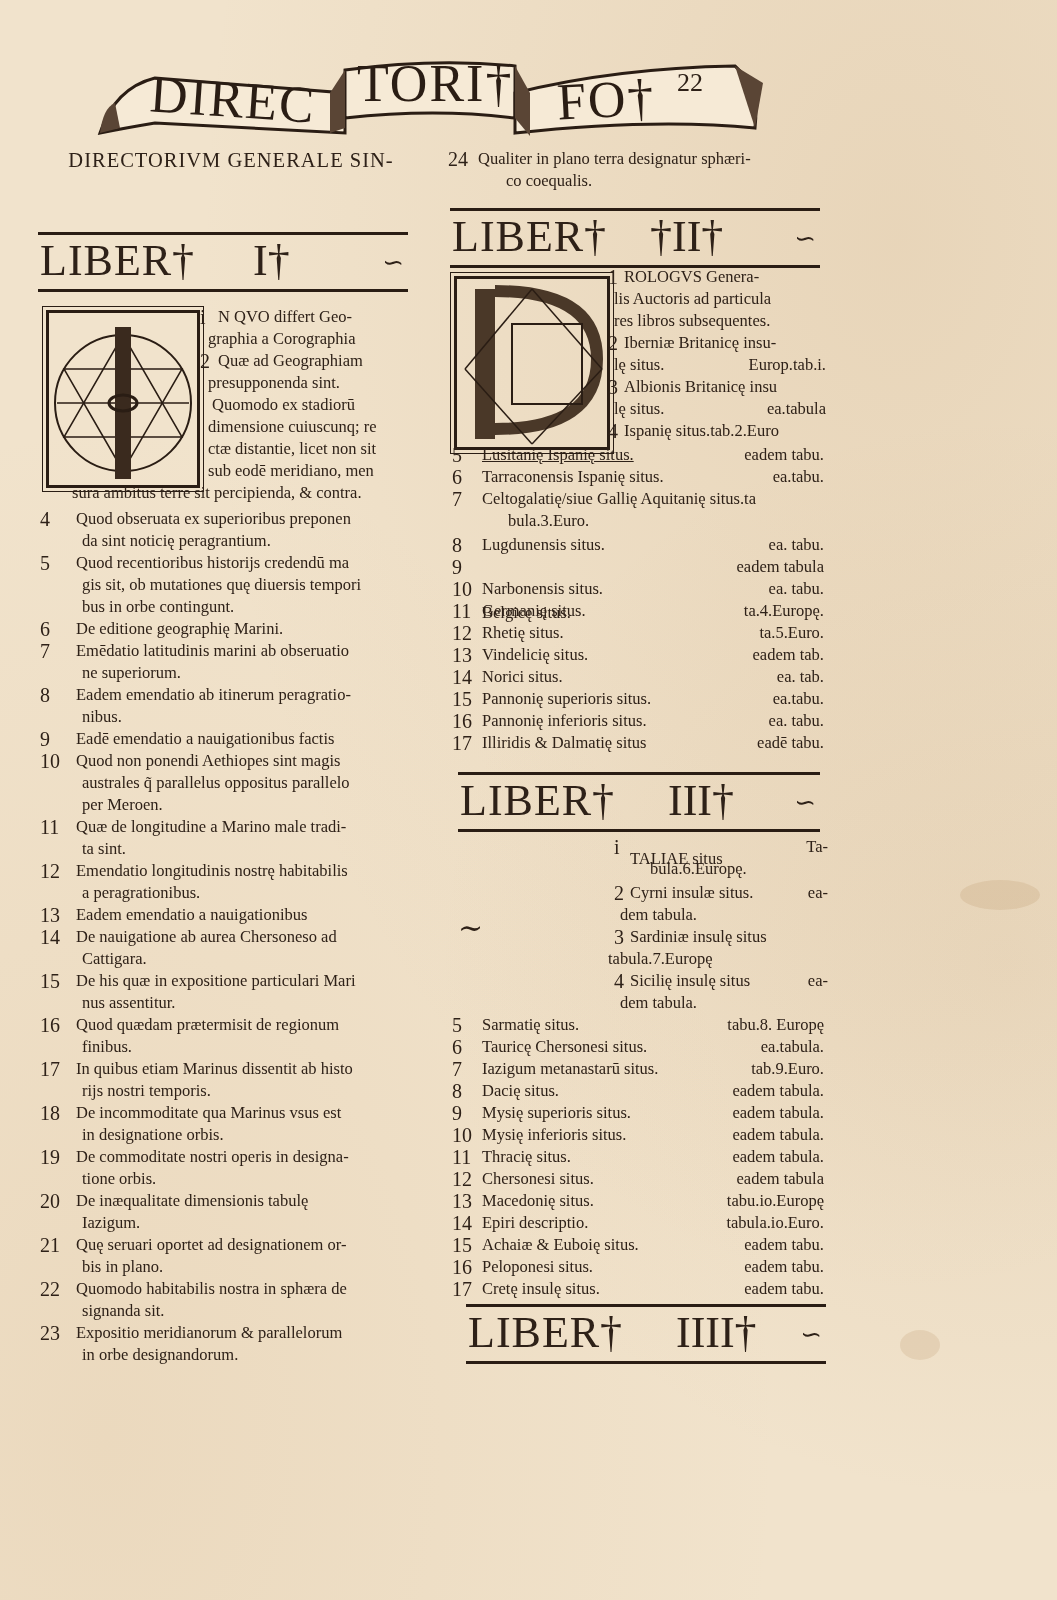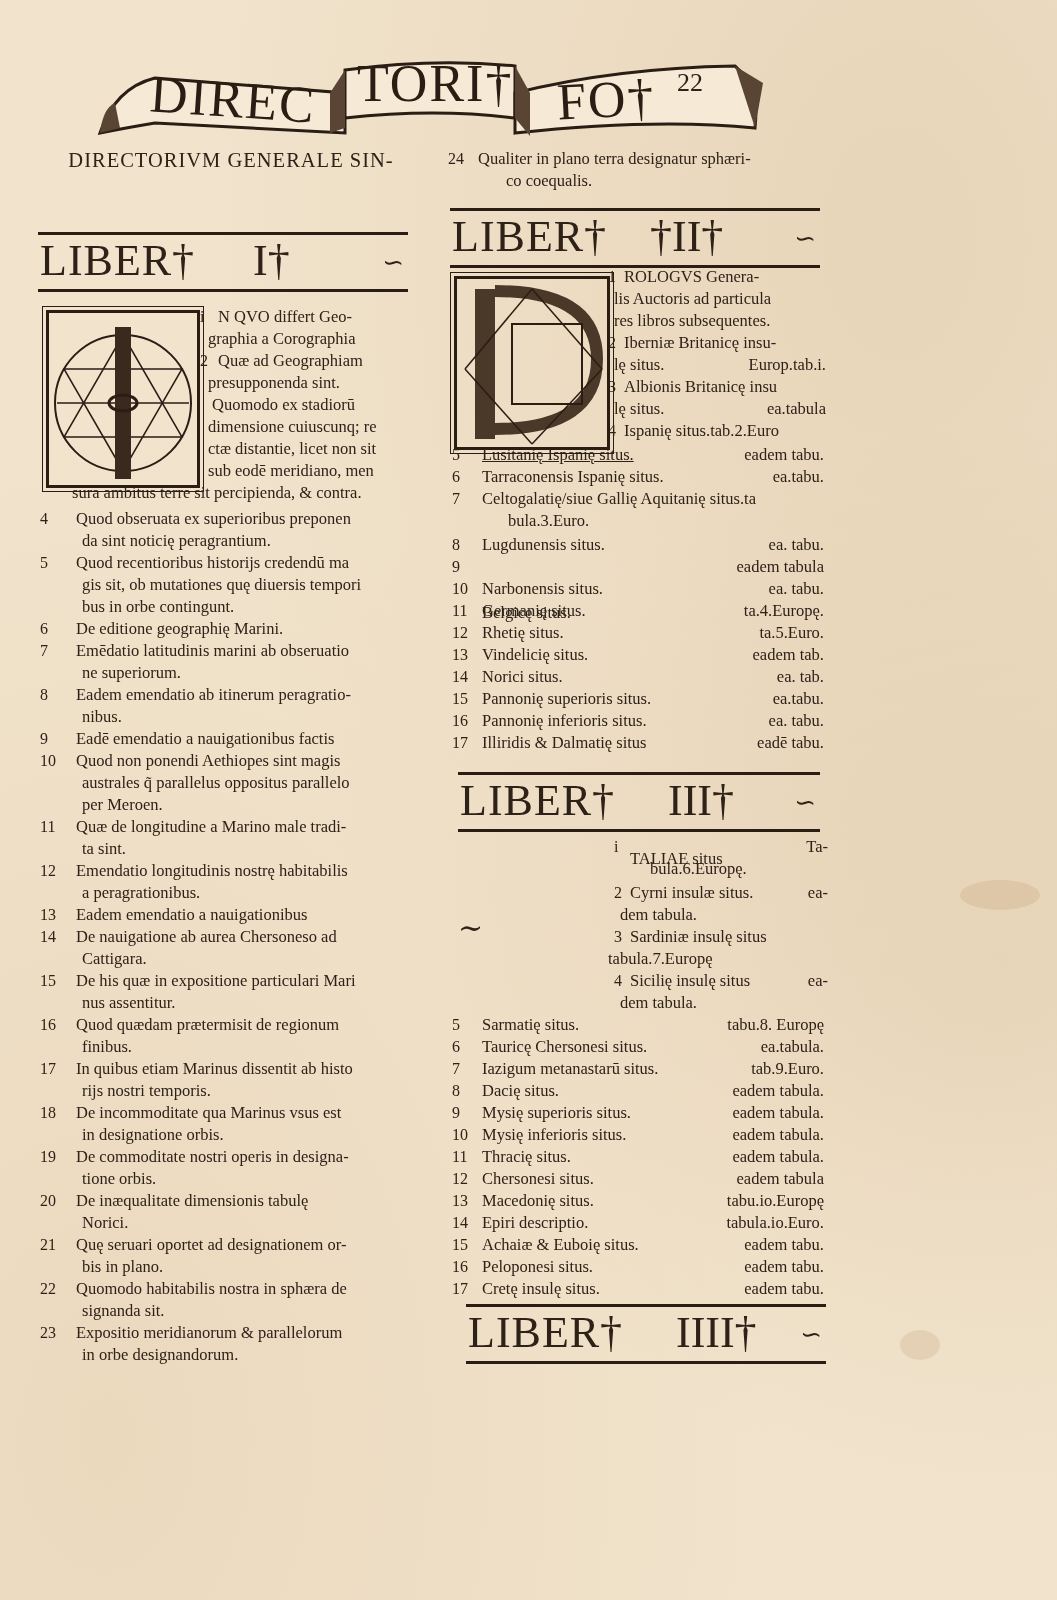--- a/index.html
+++ b/index.html
@@ -34,21 +34,21 @@
 
   .liber {
     position: absolute; height: 54px;
     border-top: 3px solid #2a1d14; border-bottom: 3px solid #2a1d14;
   }
   .liber-word { position: absolute; left: 2px; top: 0px; font-size: 44px; letter-spacing: 1px; }
   .liber-num { position: absolute; top: 0px; font-size: 44px; }
   .liber-orn { position: absolute; right: 4px; top: 12px; font-size: 26px; }
 
   .entry { position: absolute; font-size: 16.5px; line-height: 22px; white-space: nowrap; }
-  .num { position: absolute; width: 28px; font-size: 16px; }
+  .num { position: absolute; width: 28px; font-size: 20px; }
   .txt { position: absolute; }
   .ref { position: absolute; right: 0; }
 
   .initial-box { position: absolute; border: 3px solid #2a1d14; outline: 1px solid #2a1d14; outline-offset: 3px; background: transparent; }
   .initial-box svg { display: block; }
 
   .stain { position: absolute; border-radius: 50%; background: rgba(170,120,70,0.15); }
 </style>
 </head>
 <body>
@@ -190,21 +190,21 @@
           <span class="txt" style="left: 42px; top: 22px;">in designatione orbis.</span>
         </div>
         <div class="entry" style="left: 4px; top: 998px; width: 380px;">
           <span class="num" style="left: 0px;">19</span>
           <span class="txt" style="left: 36px; top: 0px;">De commoditate nostri operis in designa-</span>
           <span class="txt" style="left: 42px; top: 22px;">tione orbis.</span>
         </div>
         <div class="entry" style="left: 4px; top: 1042px; width: 380px;">
           <span class="num" style="left: 0px;">20</span>
           <span class="txt" style="left: 36px; top: 0px;">De inæqualitate dimensionis tabulę</span>
-          <span class="txt" style="left: 42px; top: 22px;">Norici.</span>
+          <span class="txt" style="left: 42px; top: 22px;">Iazigum.</span>
         </div>
         <div class="entry" style="left: 4px; top: 1086px; width: 380px;">
           <span class="num" style="left: 0px;">21</span>
           <span class="txt" style="left: 36px; top: 0px;">Quę seruari oportet ad designationem or-</span>
           <span class="txt" style="left: 42px; top: 22px;">bis in plano.</span>
         </div>
         <div class="entry" style="left: 4px; top: 1130px; width: 380px;">
           <span class="num" style="left: 0px;">22</span>
           <span class="txt" style="left: 36px; top: 0px;">Quomodo habitabilis nostra in sphæra de</span>
           <span class="txt" style="left: 42px; top: 22px;">signanda sit.</span>

